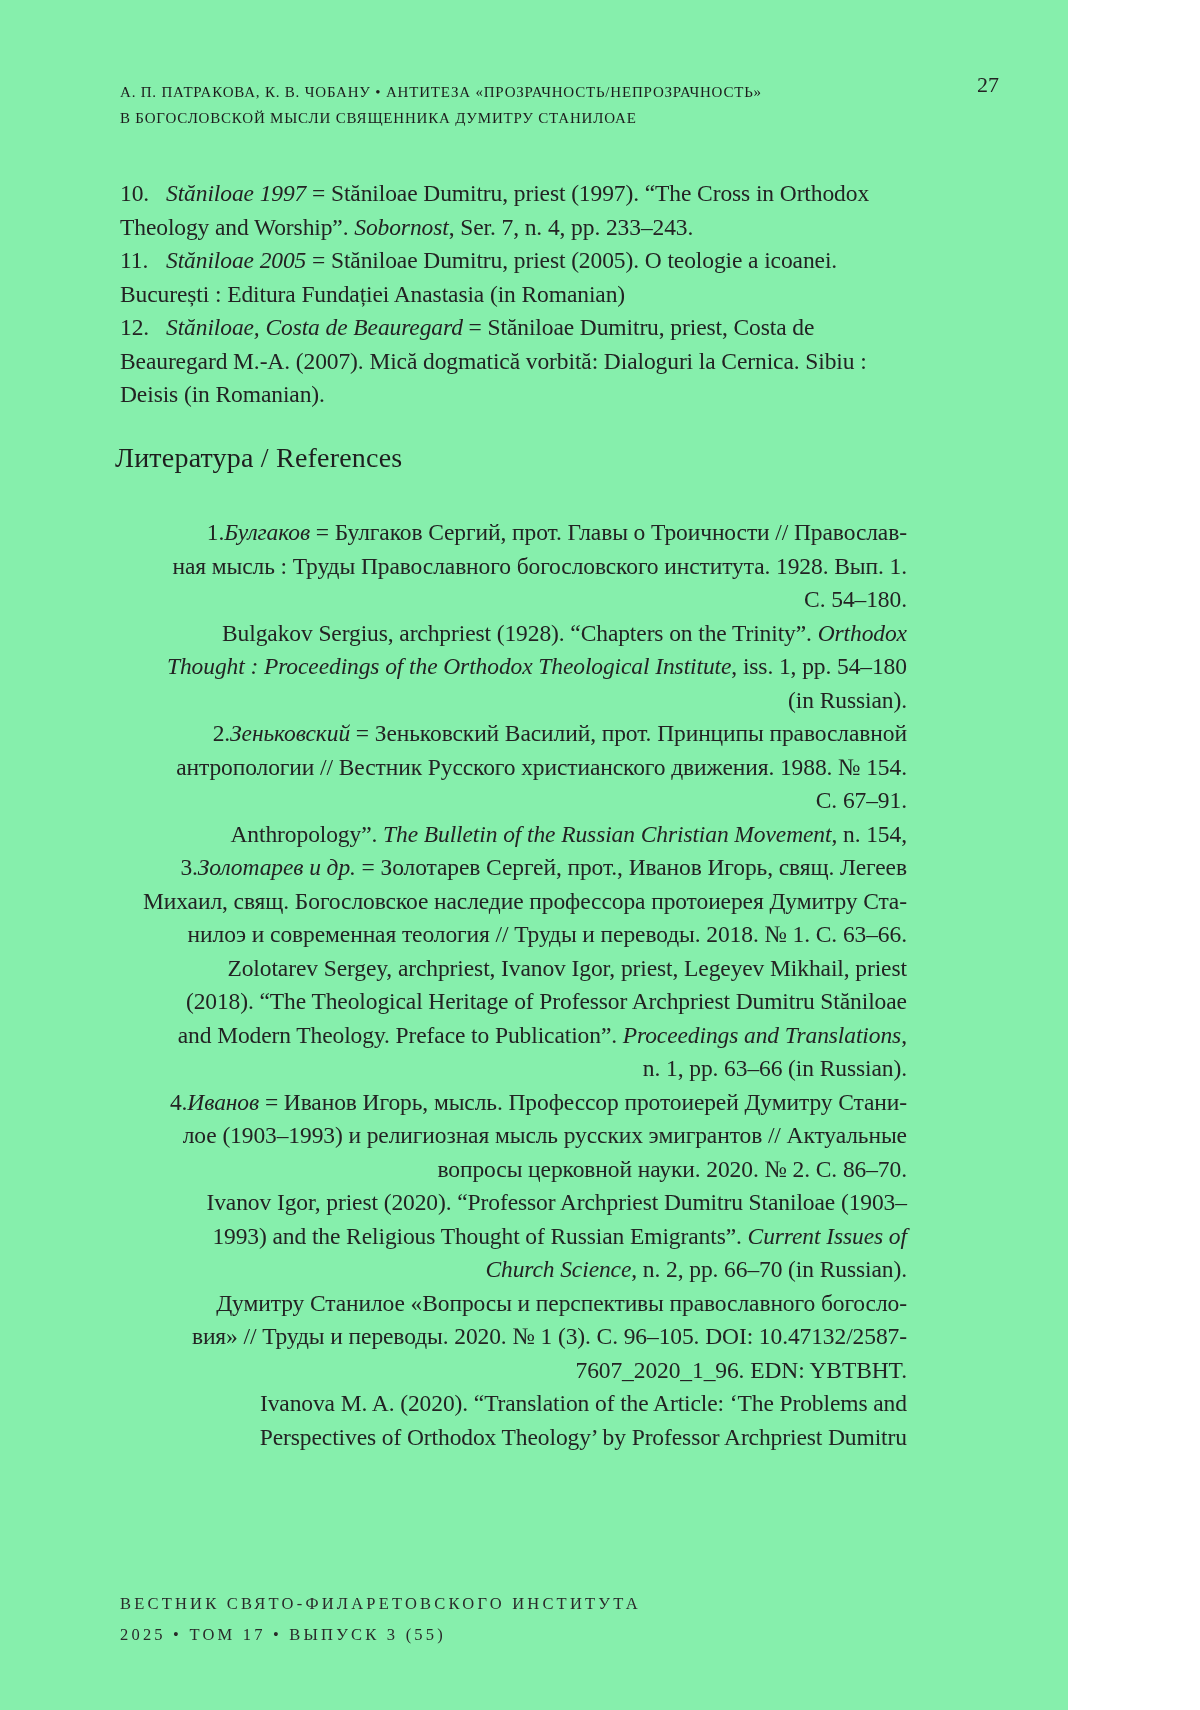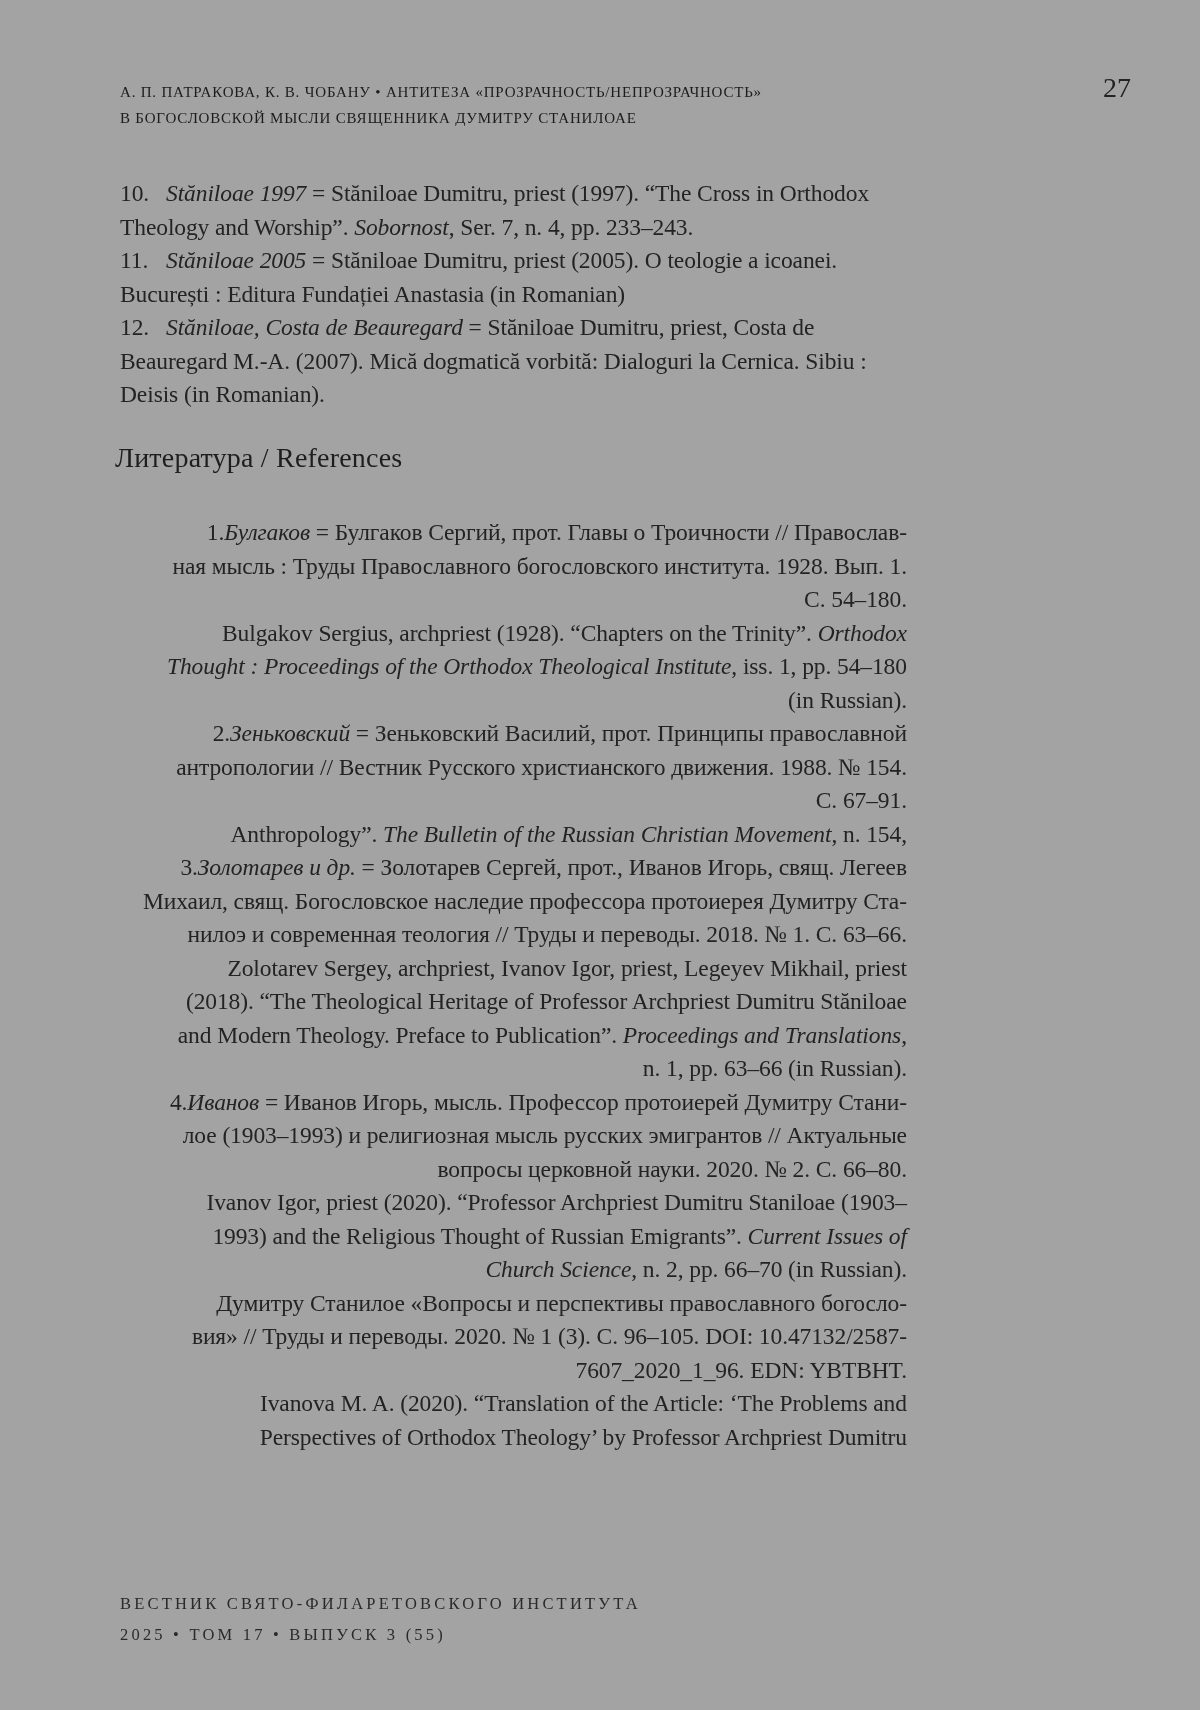--- a/index.html
+++ b/index.html
@@ -1,27 +1,27 @@
 <!DOCTYPE html>
 <html lang="ru"><head>
 <meta charset="utf-8">
 <style>
   html,body{margin:0;padding:0;background:#ffffff;}
   .page{
-    position:relative;width:1200px;height:1710px;background:#a3a3a3;
+    position:relative;width:1068px;height:1710px;background:#86efac;
     color:#232323;font-family:"Liberation Serif","DejaVu Serif",serif;
     overflow:hidden;
   }
   
   .running-header{
     position:absolute;left:120px;top:79px;width:880px;
     font-size:15px;line-height:26px;letter-spacing:0.8px;color:#1c1c1c;
   }
   .page-number{
-    position:absolute;right:69px;top:72px;font-size:28px;color:#232323;
+    position:absolute;right:69px;top:72px;font-size:22px;color:#232323;
   }
   
   .refs{position:absolute;left:120px;}
   #refs-continued{top:177px;}
   #refs-list{top:516px;text-align:right;}
   .ref-line{font-size:23.5px;line-height:33.5px;white-space:nowrap;letter-spacing:-0.1px;}
   .ref-line.eng{padding-left:47px;}
   .ref-num{display:inline-block;}
   .ref-num.w1{width:37px;}
   .ref-num.w2{width:46px;}
@@ -88,21 +88,21 @@
           <div class="ref-line"><span>Михаил, свящ. Богословское наследие профессора протоиерея Думитру Ста-</span></div>
           <div class="ref-line"><span>нилоэ и современная теология // Труды и переводы. 2018. № 1. С. 63–66.</span></div>
           <div class="ref-line eng"><span>Zolotarev Sergey, archpriest, Ivanov Igor, priest, Legeyev Mikhail, priest</span></div>
           <div class="ref-line eng"><span>(2018). “The Theological Heritage of Professor Archpriest Dumitru Stăniloae</span></div>
           <div class="ref-line eng"><span>and Modern Theology. Preface to Publication”. </span><span class="it">Proceedings and Translations</span><span>,</span></div>
           <div class="ref-line eng"><span>n. 1, pp. 63–66 (in Russian).</span></div>
         </div>
         <div class="ref-item">
           <div class="ref-line"><span class="ref-num w1">4.</span><span class="it">Иванов</span><span> = Иванов Игорь, мысль. Профессор протоиерей Думитру Стани-</span></div>
           <div class="ref-line"><span>лое (1903–1993) и религиозная мысль русских эмигрантов // Актуальные</span></div>
-          <div class="ref-line"><span>вопросы церковной науки. 2020. № 2. С. 66–80.</span></div>
+          <div class="ref-line"><span>вопросы церковной науки. 2020. № 2. С. 86–70.</span></div>
           <div class="ref-line eng"><span>Ivanov Igor, priest (2020). “Professor Archpriest Dumitru Staniloae (1903–</span></div>
           <div class="ref-line eng"><span>1993) and the Religious Thought of Russian Emigrants”. </span><span class="it">Current Issues of</span></div>
           <div class="ref-line eng"><span class="it">Church Science</span><span>, n. 2, pp. 66–70 (in Russian).</span></div>
         </div>
         <div class="ref-item">
           <div class="ref-line"><span>Думитру Станилое «Вопросы и перспективы православного богосло-</span></div>
           <div class="ref-line"><span>вия» // Труды и переводы. 2020. № 1 (3). С. 96–105. DOI: 10.47132/2587-</span></div>
           <div class="ref-line"><span>7607_2020_1_96. EDN: YBTBHT.</span></div>
           <div class="ref-line eng"><span>Ivanova M. A. (2020). “Translation of the Article: ‘The Problems and</span></div>
           <div class="ref-line eng"><span>Perspectives of Orthodox Theology’ by Professor Archpriest Dumitru</span></div>

